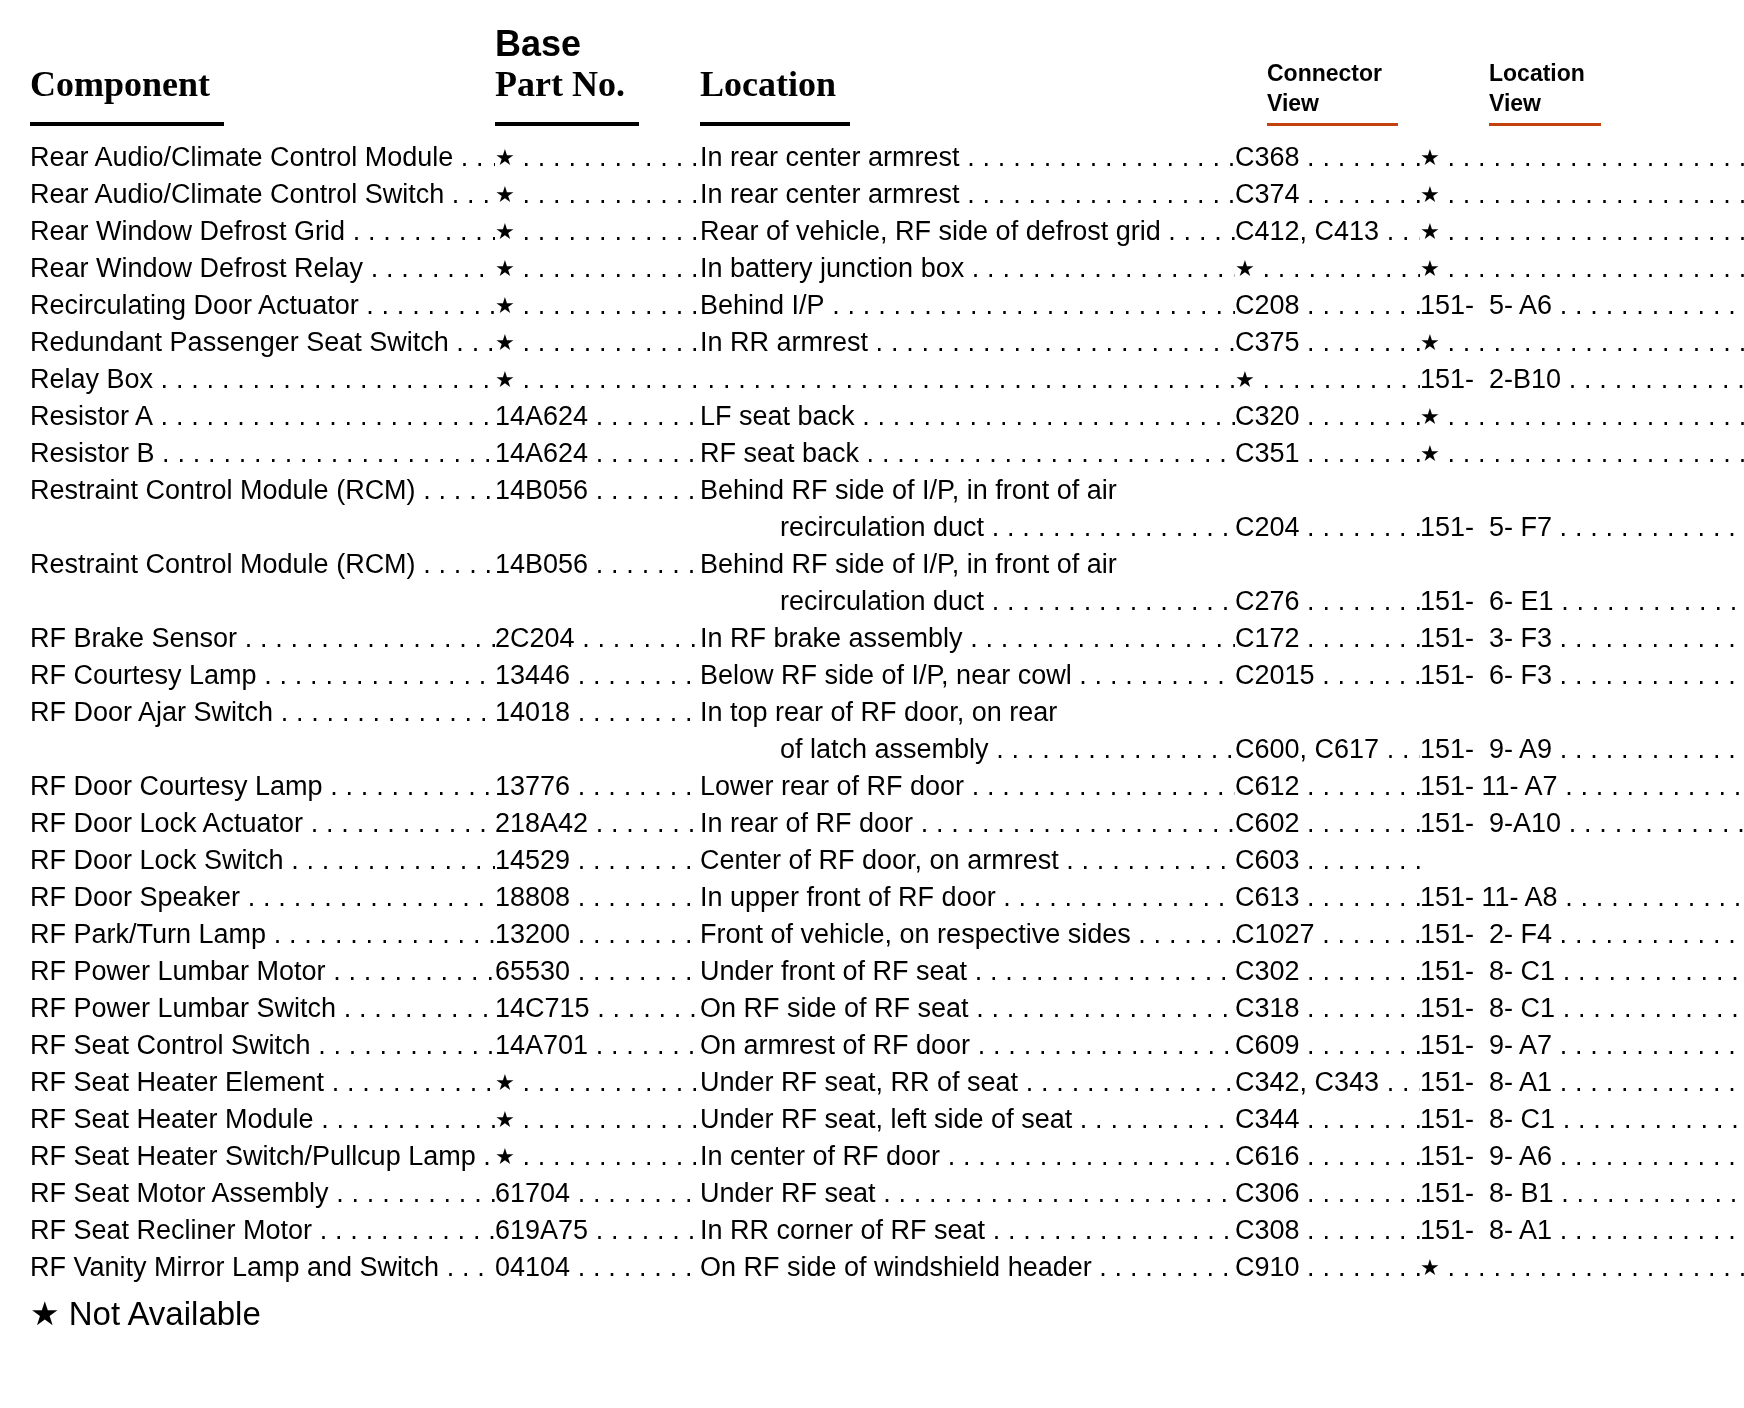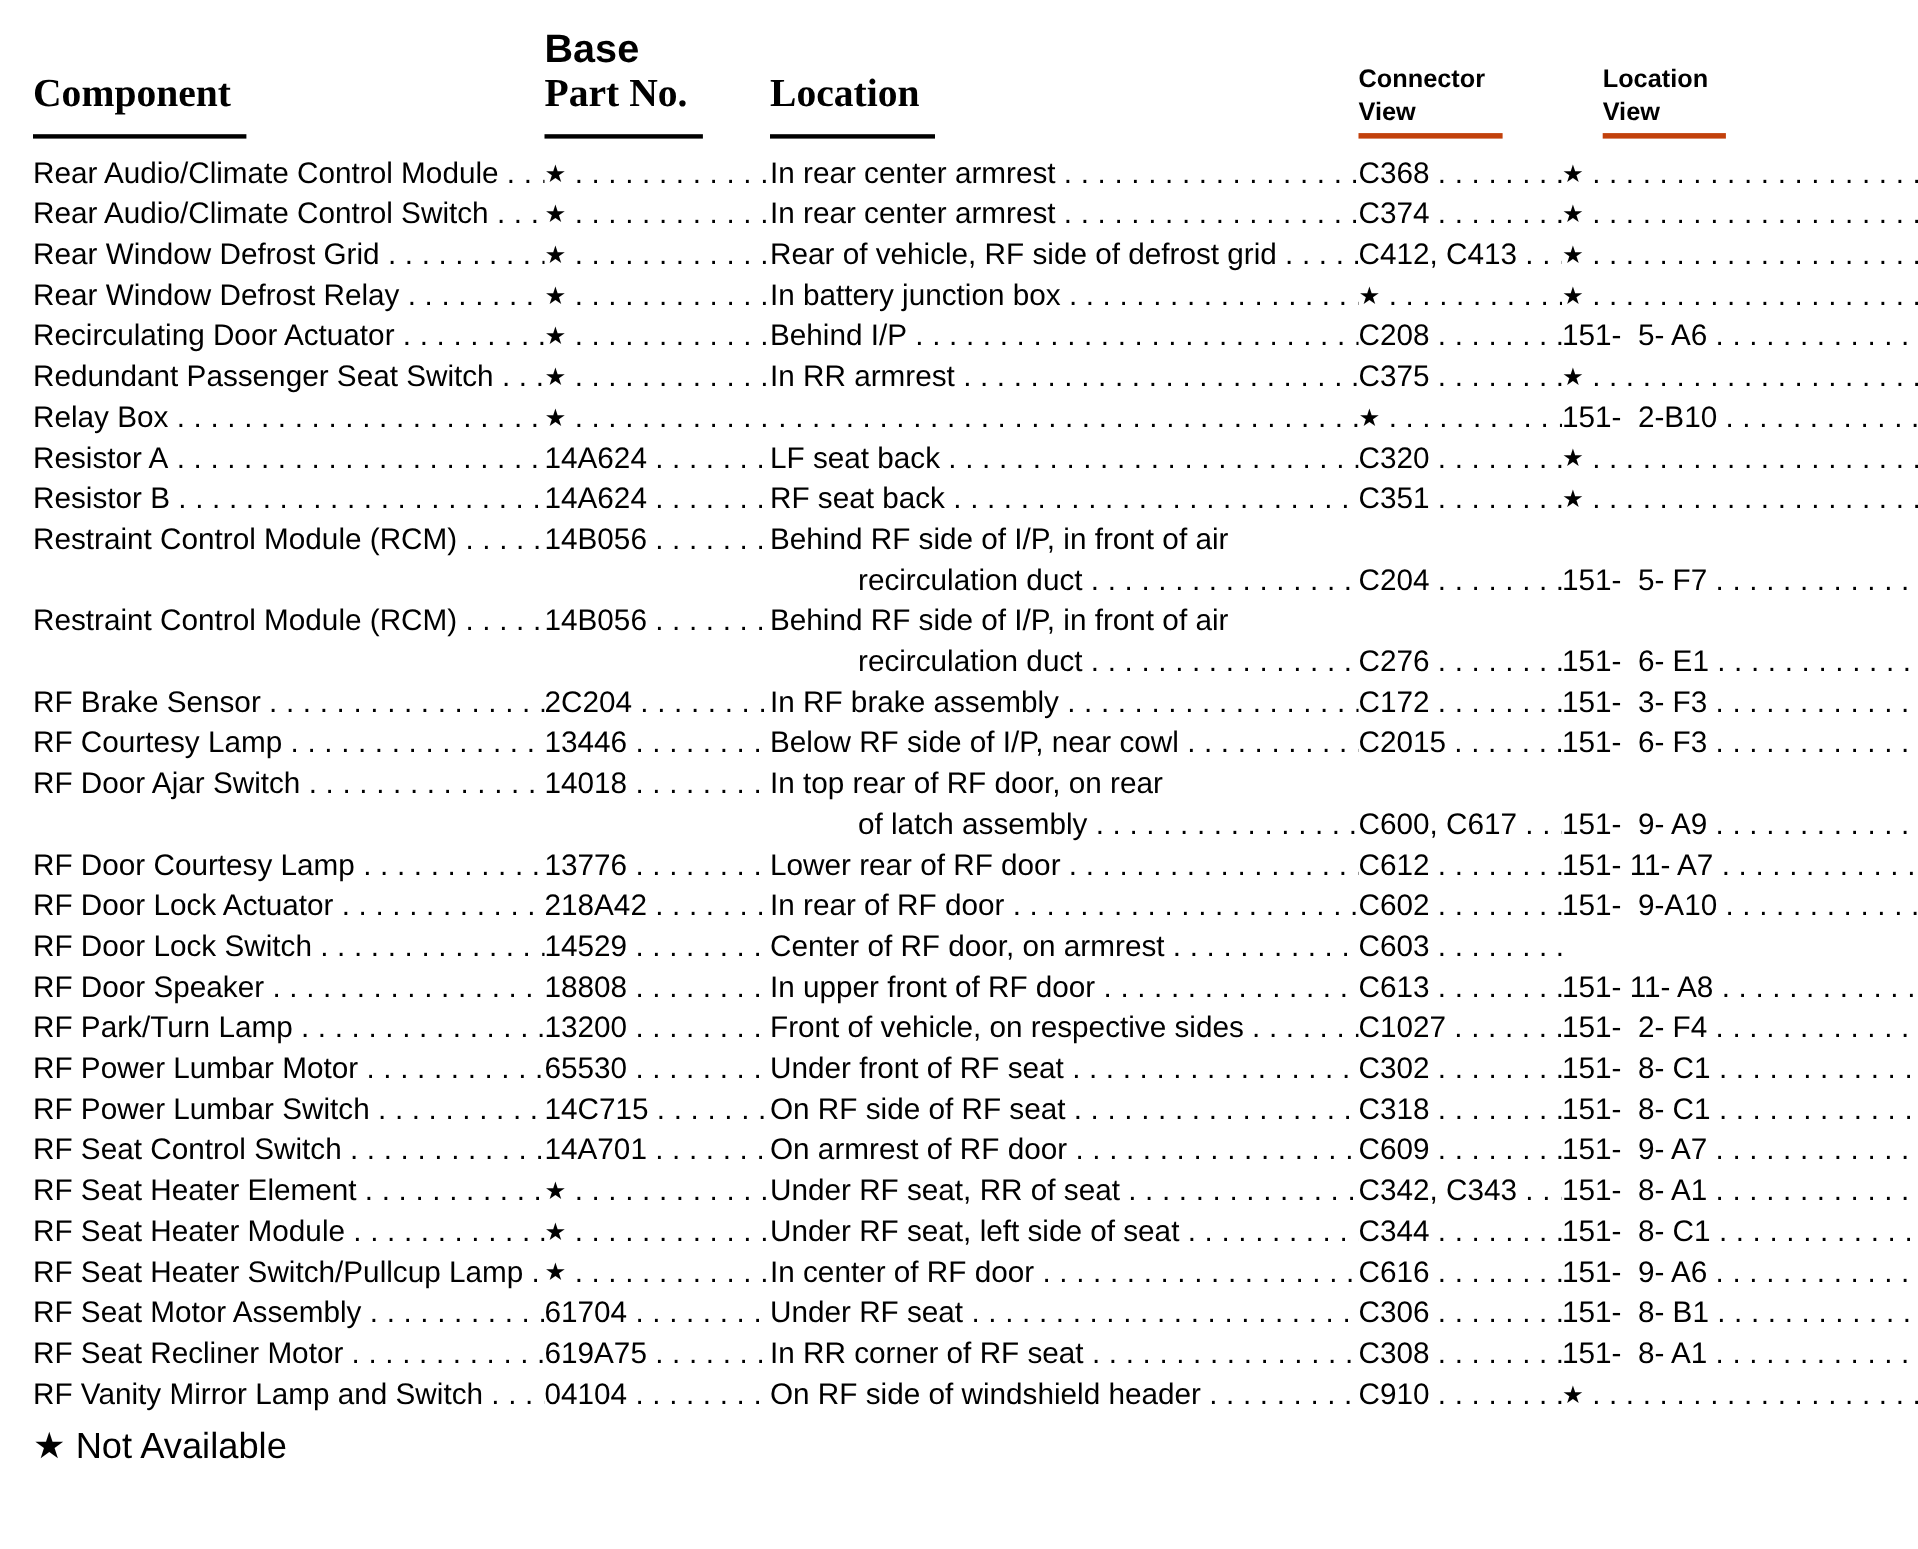--- a/index.html
+++ b/index.html
@@ -35,21 +35,21 @@
     line-height: 36px;
     display: inline-block;
   }
   .hbig.u { border-bottom: 4px solid #000; padding-right: 14px; padding-bottom: 20px; font-family: Liberation Serif, serif; }
   .hsmall {
     font-weight: bold;
     font-size: 23px;
     line-height: 30px;
     display: inline-block;
   }
-  .hsmall.u { border-bottom: 5px solid #c2410c; padding-right: 16px; padding-bottom: 5px; }
+  .hsmall.u { border-bottom: 3px solid #c2410c; padding-right: 16px; padding-bottom: 5px; margin-left: 32px; }
 
   
   .row { display: flex; align-items: flex-start; }
   .c1 { width: 465px; display: flex; min-width: 0; }
   .c2 { width: 205px; display: flex; min-width: 0; }
   .c3 { width: 535px; min-width: 0; }
   .c4 { width: 185px; display: flex; min-width: 0; align-self: flex-end; }
   .c5 { flex: 1 1 0; display: flex; min-width: 0; align-self: flex-end; overflow: hidden; }
 
   .locline { display: flex; min-width: 0; }

